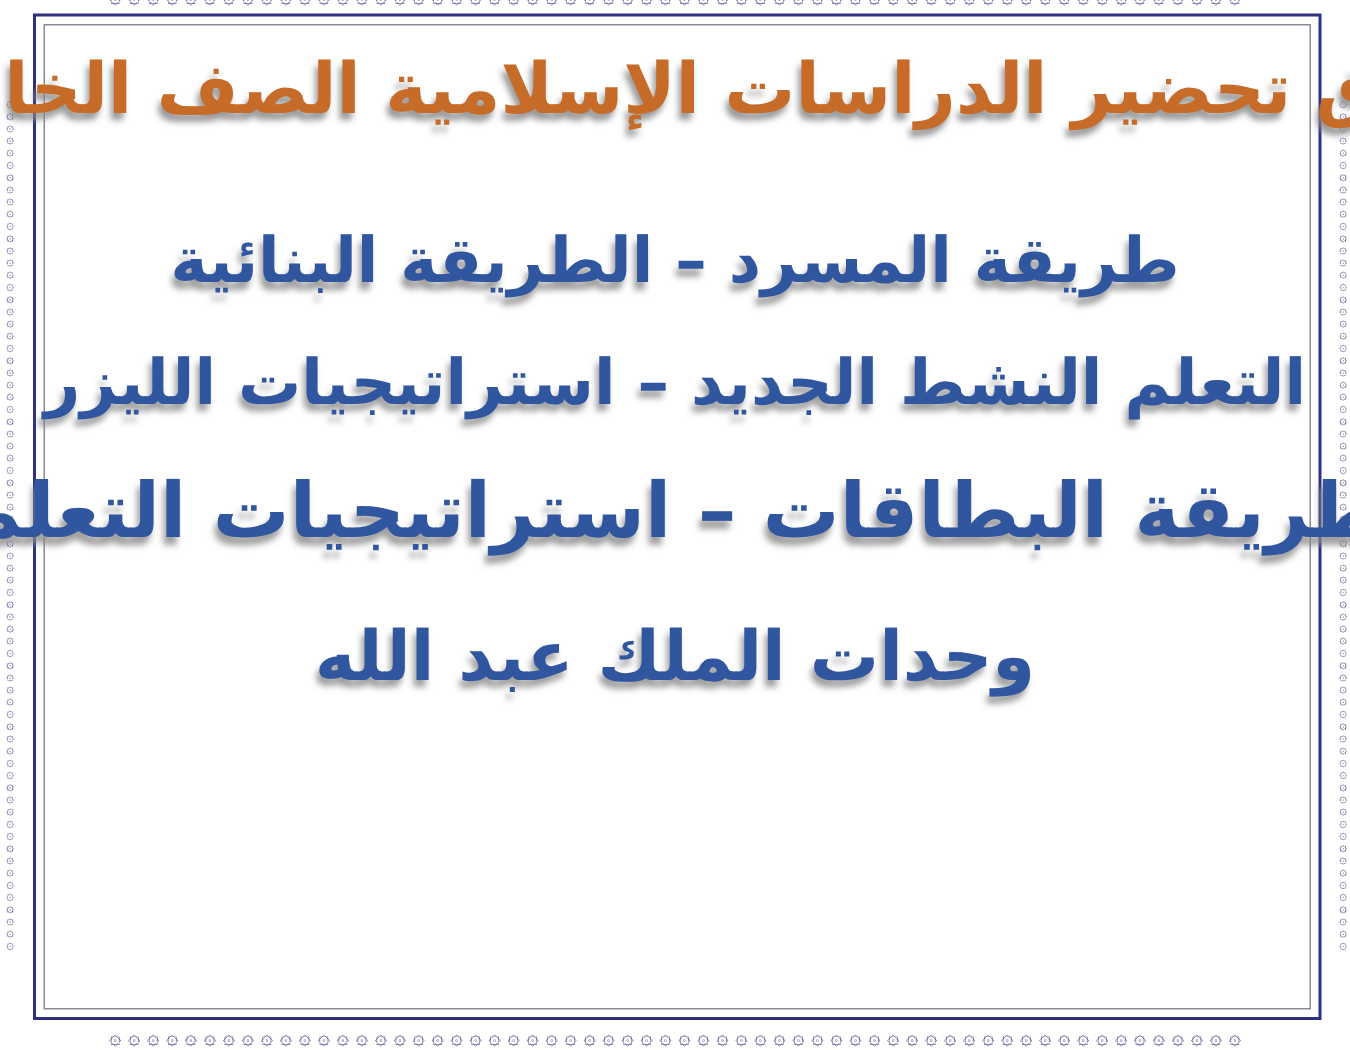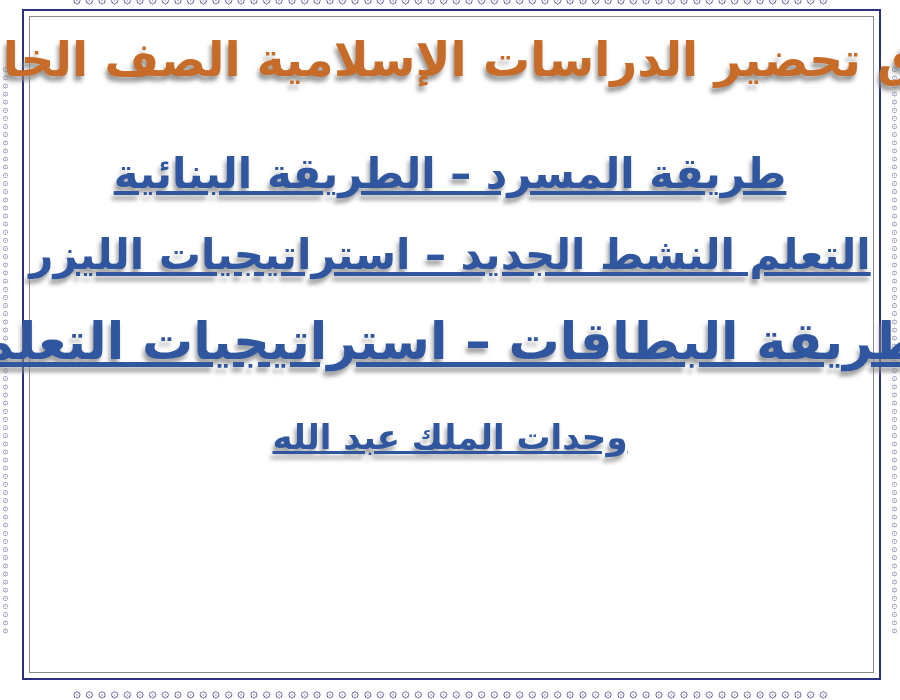--- a/index.html
+++ b/index.html
@@ -64,26 +64,25 @@
   .title-line {
     color: var(--title-color, #c76b28);
     font-size: 47px;
     line-height: 84px;
     text-shadow: -2px 5px 4px rgba(135,135,135,0.85);
   }
   .title-line-2 { line-height: 86px; }
   .body-line {
     color: var(--body-color, #2f569e);
     text-shadow: -2px 5px 4px rgba(135,135,135,0.8);
-    text-decoration: underline;
   }
   .body-line-1 { font-size: 42px; line-height: 80px; margin-top: 32px; }
   .body-line-2 { font-size: 42px; line-height: 82px; }
   .body-line-3 { font-size: 51px; line-height: 92px; }
-  .body-line-4 { font-size: 34px; line-height: 98px; }
+  .body-line-4 { font-size: 46px; line-height: 98px; }
 </style>
 </head>
 <body>
 
 <div class="ornament h top">۞ ۞ ۞ ۞ ۞ ۞ ۞ ۞ ۞ ۞ ۞ ۞ ۞ ۞ ۞ ۞ ۞ ۞ ۞ ۞ ۞ ۞ ۞ ۞ ۞ ۞ ۞ ۞ ۞ ۞ ۞ ۞ ۞ ۞ ۞ ۞ ۞ ۞ ۞ ۞ ۞ ۞ ۞ ۞ ۞ ۞ ۞ ۞ ۞ ۞ ۞ ۞ ۞ ۞ ۞ ۞ ۞ ۞ ۞ ۞ </div>
 <div class="ornament h bottom">۞ ۞ ۞ ۞ ۞ ۞ ۞ ۞ ۞ ۞ ۞ ۞ ۞ ۞ ۞ ۞ ۞ ۞ ۞ ۞ ۞ ۞ ۞ ۞ ۞ ۞ ۞ ۞ ۞ ۞ ۞ ۞ ۞ ۞ ۞ ۞ ۞ ۞ ۞ ۞ ۞ ۞ ۞ ۞ ۞ ۞ ۞ ۞ ۞ ۞ ۞ ۞ ۞ ۞ ۞ ۞ ۞ ۞ ۞ ۞ </div>
 <div class="ornament v left">۞ ۞ ۞ ۞ ۞ ۞ ۞ ۞ ۞ ۞ ۞ ۞ ۞ ۞ ۞ ۞ ۞ ۞ ۞ ۞ ۞ ۞ ۞ ۞ ۞ ۞ ۞ ۞ ۞ ۞ ۞ ۞ ۞ ۞ ۞ ۞ ۞ ۞ ۞ ۞ ۞ ۞ ۞ ۞ ۞ ۞ ۞ ۞ ۞ ۞ ۞ ۞ ۞ ۞ ۞ ۞ ۞ ۞ ۞ ۞ ۞ ۞ ۞ ۞ ۞ ۞ ۞ ۞ ۞ ۞ </div>
 <div class="ornament v right">۞ ۞ ۞ ۞ ۞ ۞ ۞ ۞ ۞ ۞ ۞ ۞ ۞ ۞ ۞ ۞ ۞ ۞ ۞ ۞ ۞ ۞ ۞ ۞ ۞ ۞ ۞ ۞ ۞ ۞ ۞ ۞ ۞ ۞ ۞ ۞ ۞ ۞ ۞ ۞ ۞ ۞ ۞ ۞ ۞ ۞ ۞ ۞ ۞ ۞ ۞ ۞ ۞ ۞ ۞ ۞ ۞ ۞ ۞ ۞ ۞ ۞ ۞ ۞ ۞ ۞ ۞ ۞ ۞ ۞ </div>
 
 <div class="frame-outer"></div>

